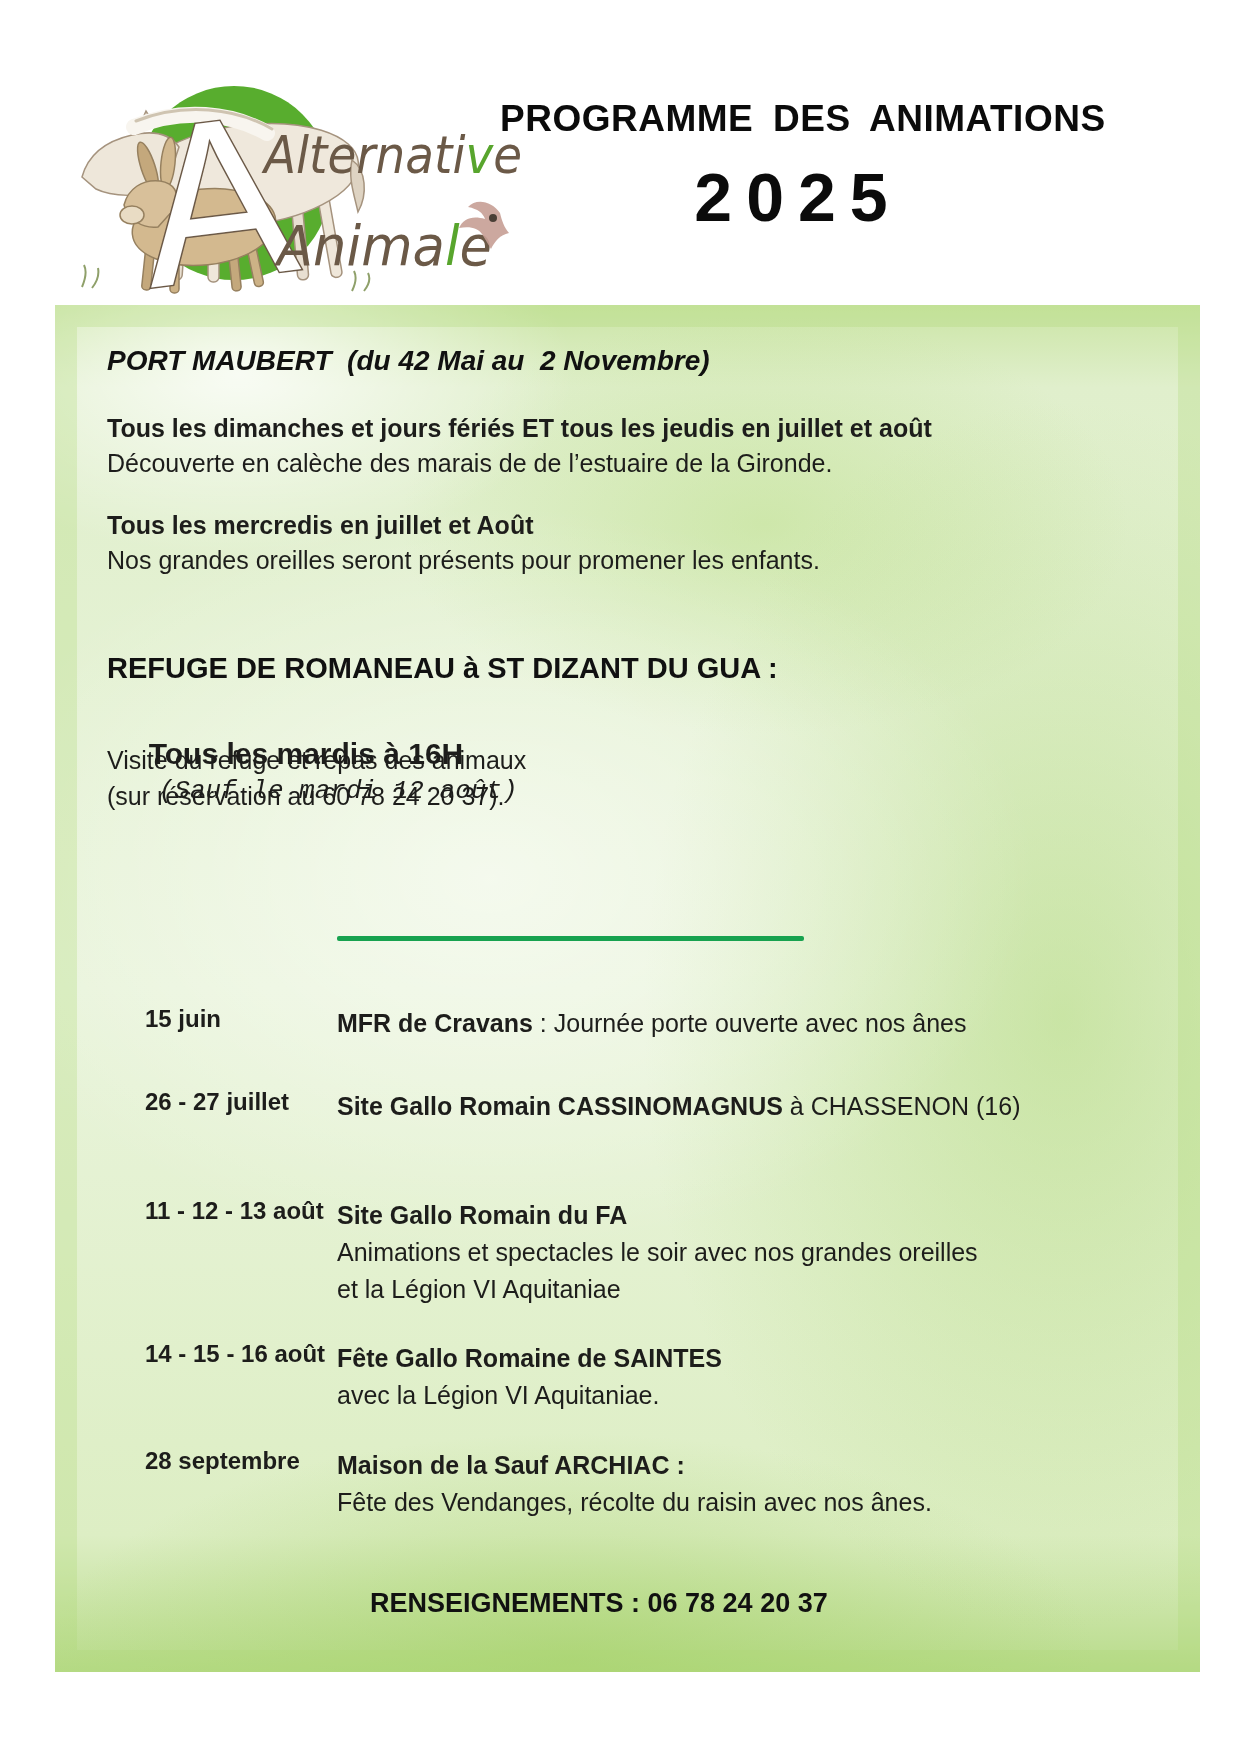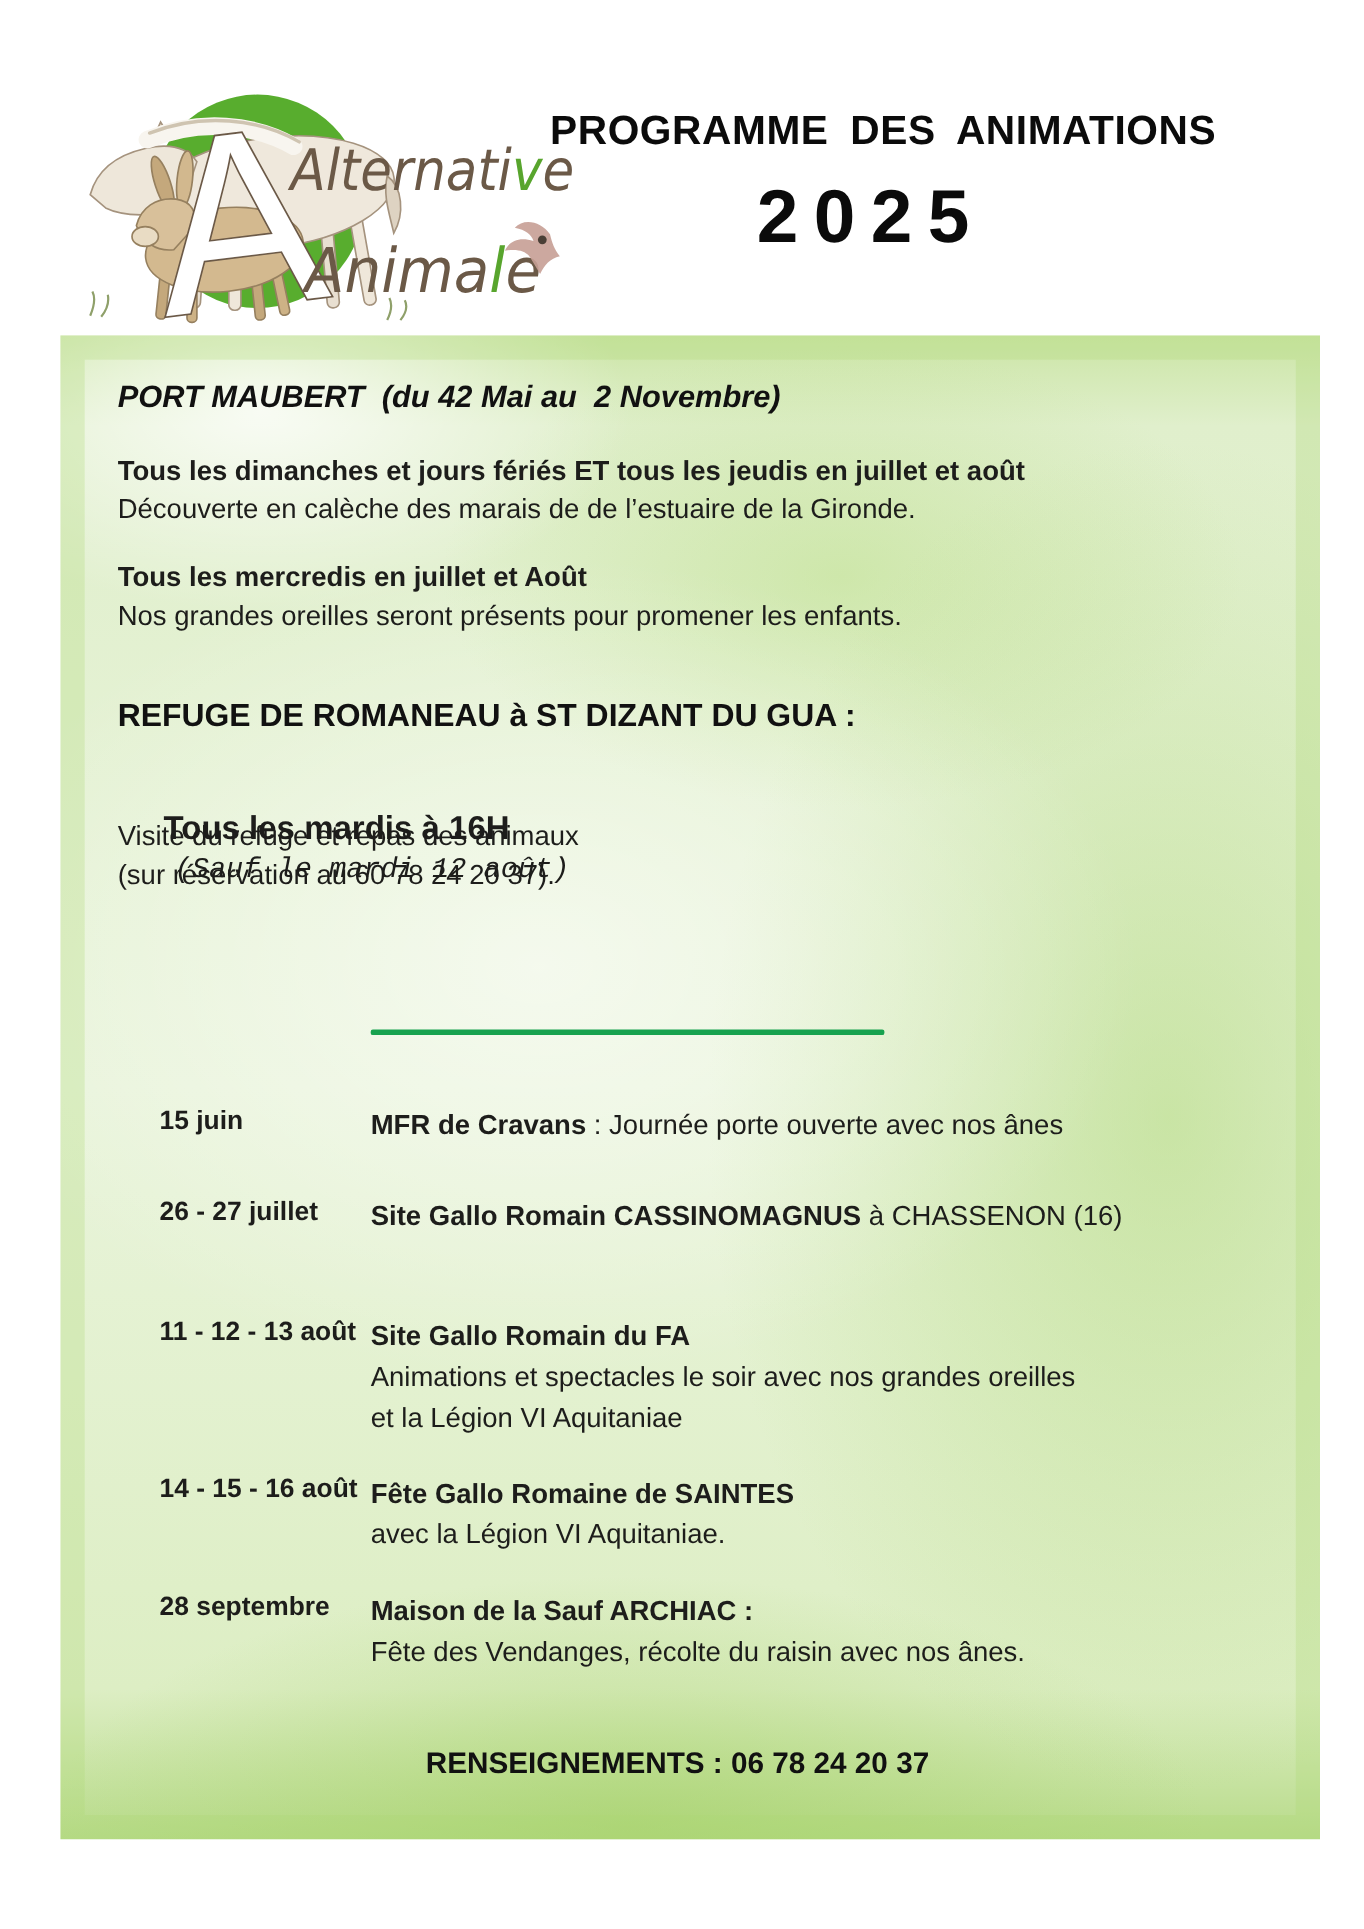--- a/index.html
+++ b/index.html
@@ -12,21 +12,21 @@
   .page { position:relative; width:1240px; height:1754px; background:#fff; overflow:hidden; }
 
   
   .logo { position:absolute; left:52px; top:55px; width:480px; height:242px; }
   .title-main {
     position:absolute; left:500px; top:98px; width:600px;
     font-size:37px; font-weight:700; letter-spacing:0.5px; word-spacing:9px;
     color:#0b0b0b; white-space:nowrap;
   }
   .title-year {
-    position:absolute; left:688px; top:158px; width:220px; text-align:left;
+    position:absolute; left:688px; top:158px; width:220px; text-align:center;
     font-size:68px; font-weight:700; letter-spacing:14px; color:#0b0b0b;
   }
 
   
   .panel {
     position:absolute; left:55px; top:305px; width:1145px; height:1367px;
     background:
       radial-gradient(ellipse 480px 260px at 16% 5%, rgba(255,255,255,0.8), transparent 70%),
       radial-gradient(ellipse 760px 520px at 38% 42%, rgba(255,255,255,0.55), transparent 72%),
       radial-gradient(ellipse 560px 820px at 88% 52%, rgba(170,213,112,0.5), transparent 75%),
@@ -48,21 +48,21 @@
 
   .divider { position:absolute; left:282px; top:631px; width:467px; height:5px;
              background:#17a24f; border-radius:2px; }
 
   .event { position:absolute; left:0; width:1100px; }
   .event-date { position:absolute; left:52px; top:0; width:222px;
                 font-size:24px; font-weight:700;margin-left:38px; }
   .event-desc { position:absolute; left:282px; top:0; width:810px;
                 font-size:25px; line-height:37px; }
 
-  .footer-line { position:absolute; left:332px; top:1283px;
+  .footer-line { position:absolute; left:315px; top:1283px;
                  font-size:27px; font-weight:700; color:#111; }
 </style>
 </head>
 <body>
 
 <div class="page">
 
   <svg class="logo" viewBox="0 0 480 242" aria-hidden="true">
     <circle cx="182" cy="128" r="97" fill="#58ad2e"></circle>
 
@@ -111,21 +111,21 @@
   <section class="panel">
 
     <div class="t h-portmaubert" style="top:40px">PORT MAUBERT  (du 42 Mai au  2 Novembre)</div>
 
     <div class="t fs25 b" style="top:106px">Tous les dimanches et jours fériés ET tous les jeudis en juillet et août</div>
     <div class="t fs25" style="top:141px">Découverte en calèche des marais de de l’estuaire de la Gironde.</div>
 
     <div class="t fs25 b" style="top:203px">Tous les mercredis en juillet et Août</div>
     <div class="t fs25" style="top:238px">Nos grandes oreilles seront présents pour promener les enfants.</div>
 
-    <div class="t h-refuge" style="top:330px">REFUGE DE ROMANEAU à ST DIZANT DU GUA :</div>
+    <div class="t h-refuge" style="top:347px">REFUGE DE ROMANEAU à ST DIZANT DU GUA :</div>
 
     <div class="t fs25" style="top:398px">
       <span class="b" style="font-size:30px">Tous les mardis à 16H</span>
       <span class="note-italic" style="font-size:26px">(Sauf le mardi 12 août)</span>
     </div>
     <div class="t fs25" style="top:438px">Visite du refuge et repas des animaux</div>
     <div class="t fs25" style="top:474px">(sur réservation au 60 78 24 20 37).</div>
 
     <div class="divider"></div>
 

